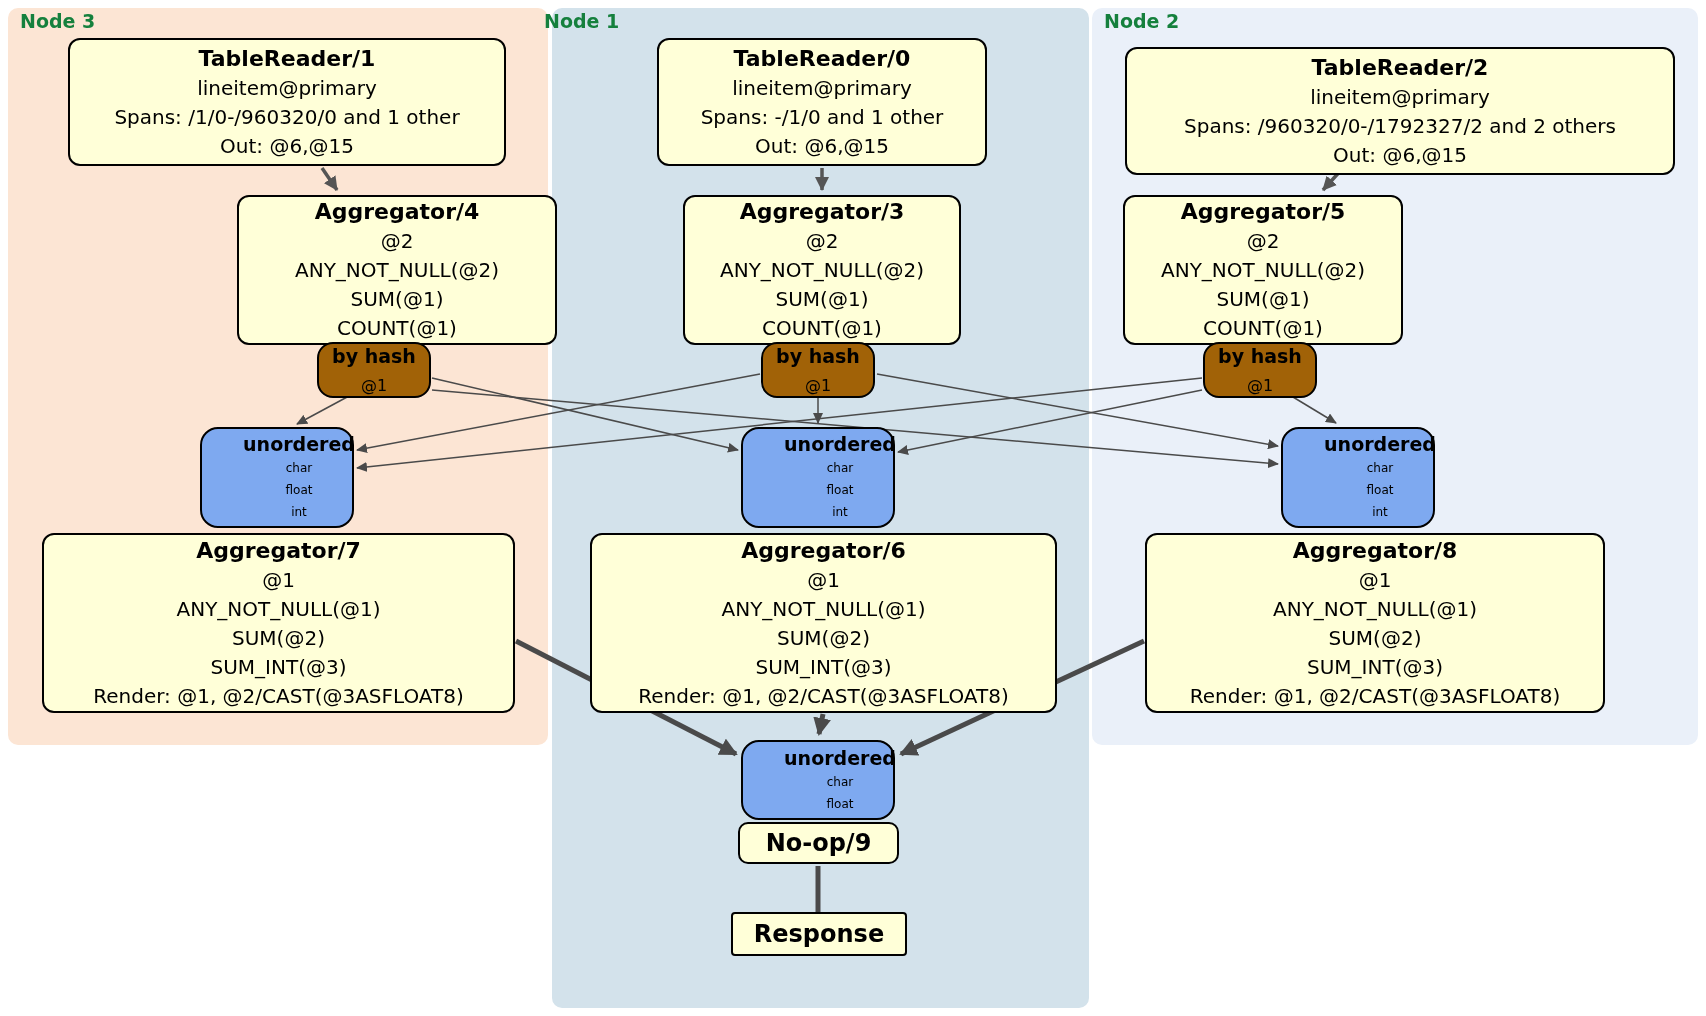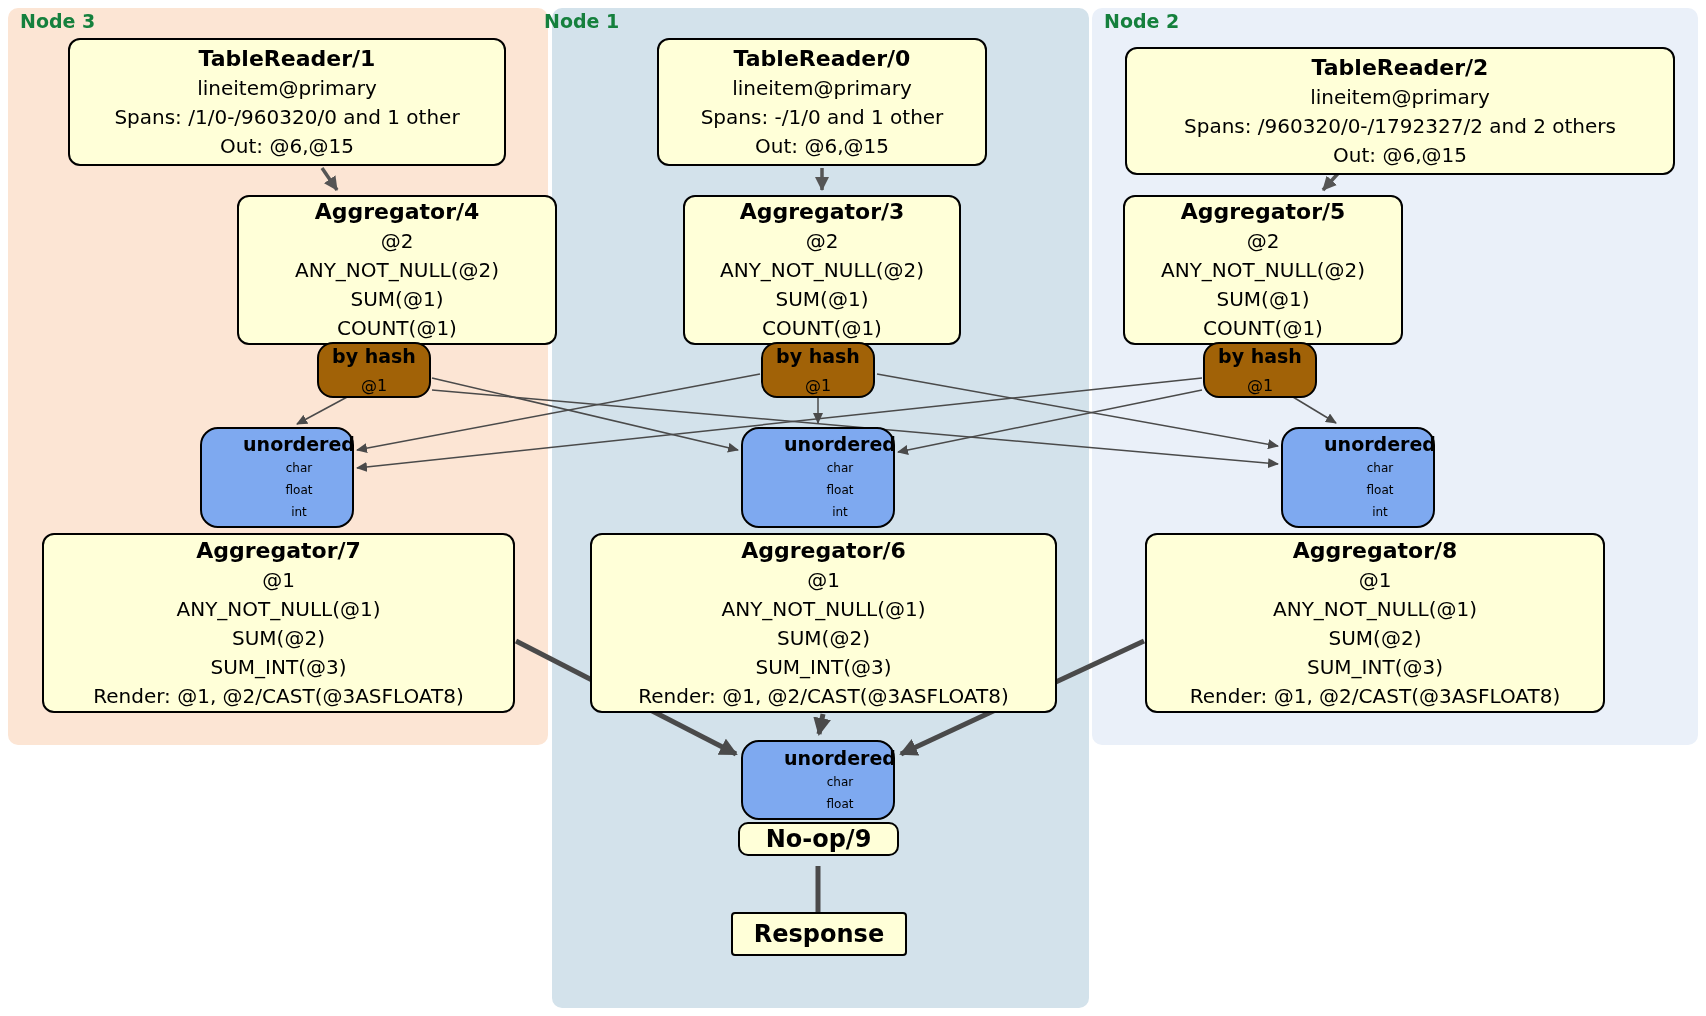--- a/index.html
+++ b/index.html
@@ -188,21 +188,21 @@
     <div class="line">SUM_INT(@3)</div>
     <div class="line">Render: @1, @2/CAST(@3ASFLOAT8)</div>
   </div>
 
   <div class="box sync" style="left:741px;top:740px;width:154px;height:80px;">
     <div class="title">unordered</div>
     <div class="line">char</div>
     <div class="line">float</div>
   </div>
 
-  <div class="box proc terminal" style="left:738px;top:822px;width:161px;height:34px;border-radius:10px;">
+  <div class="box proc terminal" style="left:738px;top:822px;width:161px;height:42px;border-radius:10px;">
     <div class="title">No-op/9</div>
   </div>
 
   <div class="box proc terminal" style="left:731px;top:912px;width:176px;height:44px;border-radius:4px;">
     <div class="title">Response</div>
   </div>
 
 </div>
 
 </body></html>

